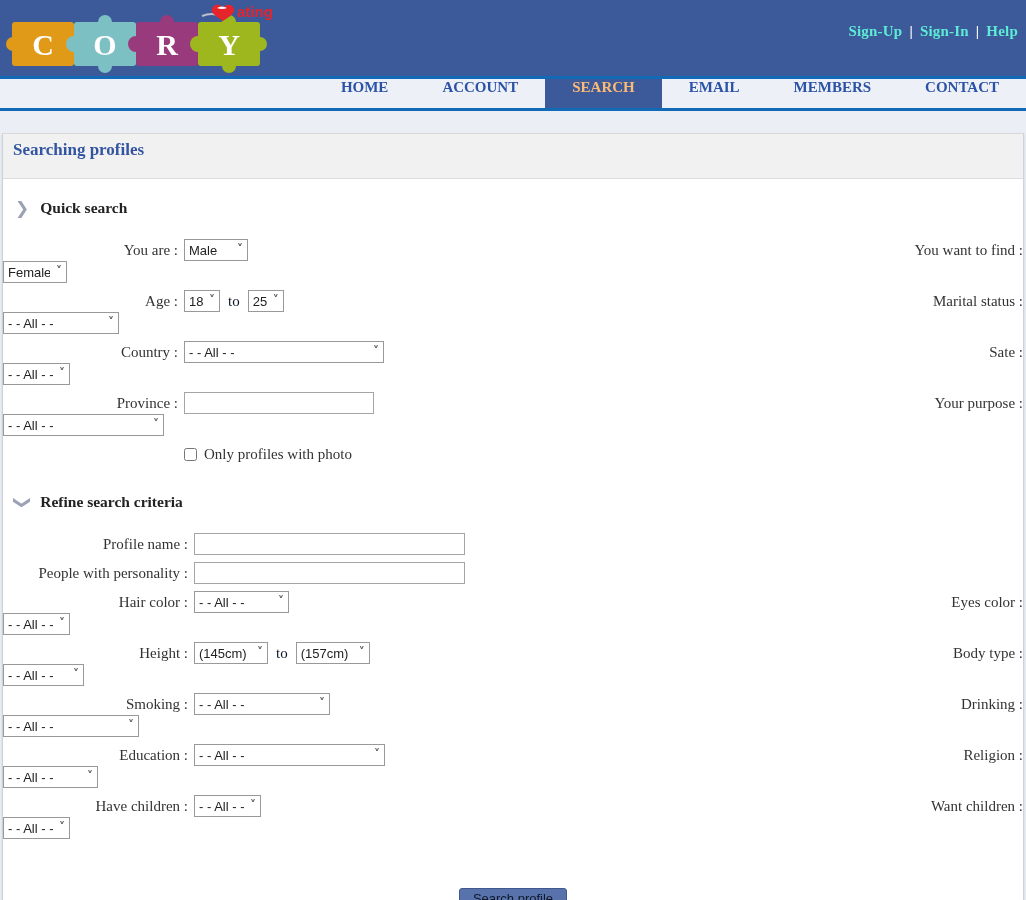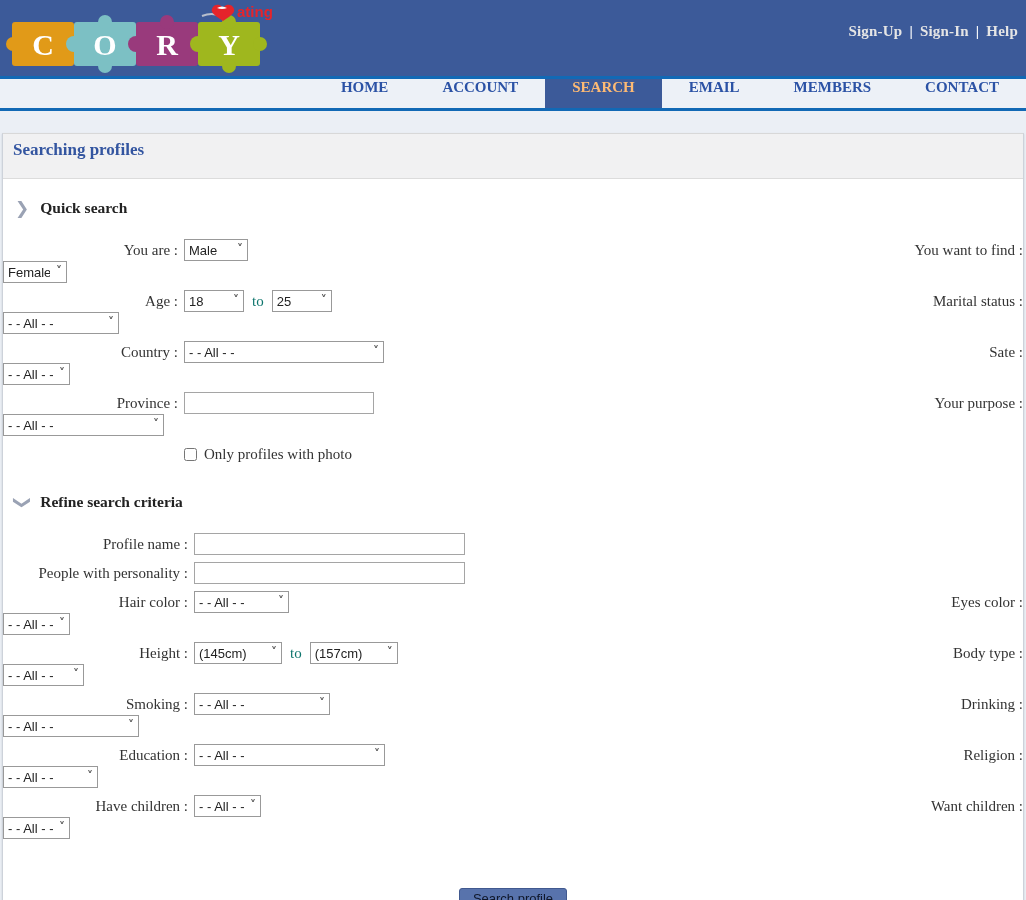--- a/index.html
+++ b/index.html
@@ -4,21 +4,21 @@
 <style>
   * { margin:0; padding:0; box-sizing:border-box; }
   html,body { width:1026px; height:900px; background:#fff; overflow:hidden;
               font-family:"Liberation Serif", serif; }
 
   
   .site-header { position:relative; height:76px; background:#3C5A99; }
   .logo { position:absolute; left:4px; top:2px; }
   .header-links { position:absolute; right:8px; top:23px; color:#fff;
                   font:bold 15px "Liberation Serif", serif; letter-spacing:.2px; }
-  .header-links a { color:#e5e5e5; text-decoration:none; cursor:pointer; }
+  .header-links a { color:#5eead4; text-decoration:none; cursor:pointer; }
   .header-links .sep { margin:0 7px; font-weight:bold; }
   .accent-line { height:3px; background:#1269B5; }
 
   
   .nav { height:29px; background:#EDF1F7; display:flex; align-items:stretch;justify-content:flex-end; }
   .nav-item { display:block; line-height:29px; padding:0 27px;
               font:bold 15px "Liberation Serif", serif; color:#2B52A5;
               text-decoration:none; cursor:pointer; }
   .nav-item.active { background:#3C5A99; color:#fdba74; }
 
@@ -46,23 +46,23 @@
   .ctl { display:flex; align-items:center; gap:8px; }
   .sel { position:relative; display:inline-block; height:22px; }
   .sel select { -webkit-appearance:none; appearance:none; width:100%; height:22px;
                 border:1px solid #999; border-radius:0; background:#fff; color:#222;
                 font:13px "Liberation Sans", sans-serif; padding:0 16px 0 4px; cursor:pointer; }
   .sel::after { content:"\02C5"; position:absolute; right:5px; top:50%;
                 transform:translateY(-58%); font:bold 12px "DejaVu Sans", sans-serif;
                 color:#555; pointer-events:none; }
   .txt { height:22px; border:1px solid #A5A5A5; background:#fff;
          font:13px "Liberation Sans", sans-serif; padding:0 4px; }
-  .to-word { font-size:15px; color:#0f766e; }
-
-  .w41{width:60px}.w67{width:67px}.w69{width:88px}.w74{width:64px}.w81{width:81px}
+  .to-word { font-size:15px; color:#0f172a; }
+
+  .w41{width:36px}.w67{width:67px}.w69{width:74px}.w74{width:64px}.w81{width:81px}
   .w95{width:95px}.w116{width:116px}.w136{width:136px}.w161{width:161px}
   .w190{width:190px}.w191{width:191px}.w200{width:200px}.w271{width:271px}
 
   .check-row { margin:10px 0 0 181px; display:flex; align-items:center; gap:7px;
                font-size:15px; color:#333; }
   .check-row input { width:13px; height:13px; cursor:pointer; }
 
   .btn-row { text-align:center; margin-top:13px; }
   .search-btn { background:#5873AC; border:1px solid #41598F; border-radius:3px;
                 color:#0f172a; font:13px "Liberation Sans", sans-serif;

